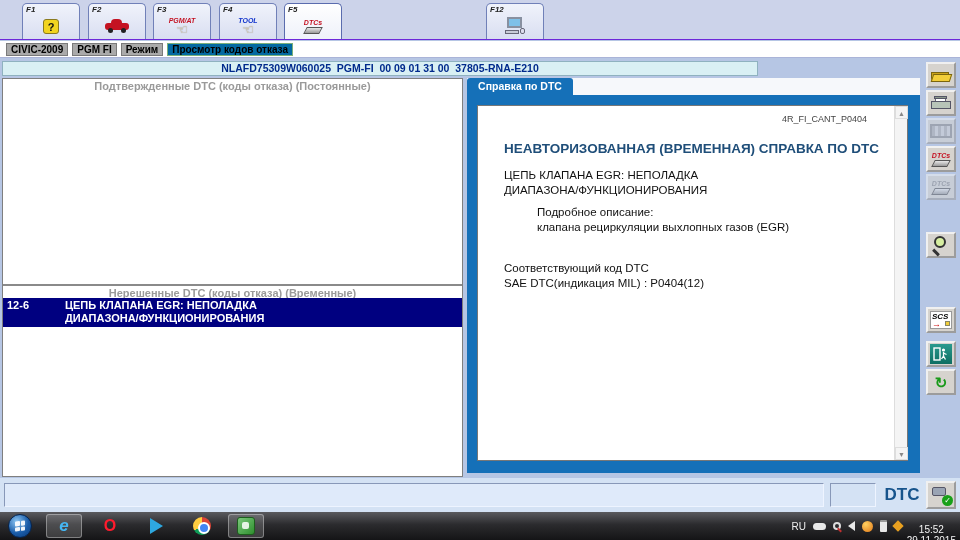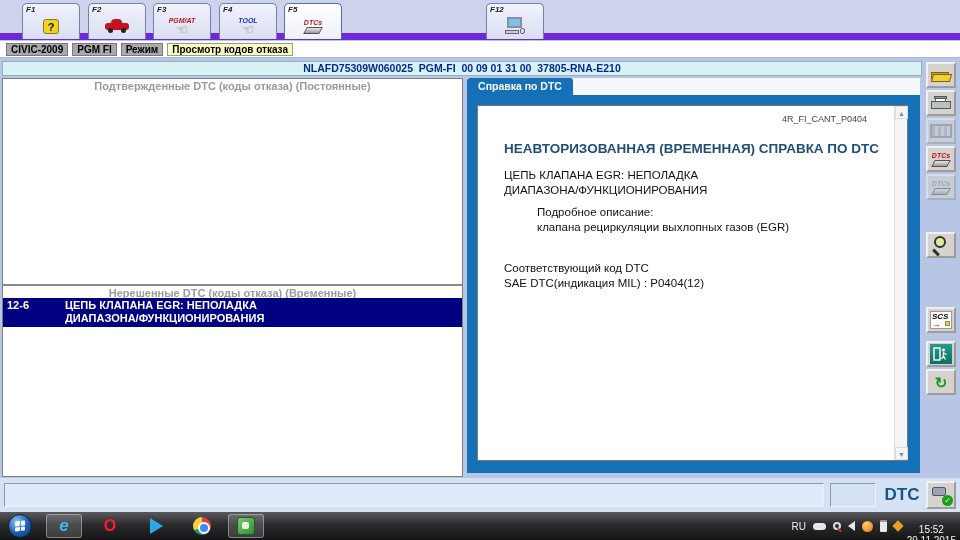--- a/index.html
+++ b/index.html
@@ -1,21 +1,21 @@
 <!DOCTYPE html>
 <html><head>
 <meta charset="utf-8">
 <style>
   * { margin:0; padding:0; box-sizing:border-box; }
   html,body { width:960px; height:540px; overflow:hidden; }
   body { font-family:"Liberation Sans", sans-serif; background:#b6c6e4; position:relative; }
 
   
   .toolbar { position:absolute; left:0; top:0; width:960px; height:40px;
-    background:#ccd3ea; border-bottom:7px solid #6d28d9; }
+    background:#ccd3ea; border-bottom:1px solid #6d28d9; }
   .fbtn { position:absolute; top:3px; width:58px; height:36px;
     background:linear-gradient(180deg,#f0f3fb,#d9def1);
     border:1px solid #7080b8; border-bottom:none; border-radius:5px 5px 0 0; cursor:default; }
   .fbtn.active { background:linear-gradient(180deg,#ffffff,#eef1fa); border-color:#5a6cae; }
   .fkey { position:absolute; left:3px; top:1px; font-size:8px; font-style:italic; font-weight:bold; color:#222; }
   .ficon { position:absolute; left:0; right:0; bottom:2px; height:22px;
     display:flex; align-items:center; justify-content:center; }
 
   .help-bubble { width:16px; height:15px; background:#f2d420; border:1px solid #8a7a20;
     border-radius:3px; color:#111; font-weight:bold; font-size:11px; text-align:center; line-height:14px; }
@@ -33,24 +33,24 @@
   .monitor { position:relative; width:20px; height:18px; }
   .monitor .screen { position:absolute; left:2px; top:0; width:15px; height:11px; background:#7ec0e8; border:2px solid #8890a0; }
   .monitor .kbd { position:absolute; left:0; bottom:1px; width:14px; height:4px; background:#c8ccd8; border:1px solid #667; }
   .monitor .mouse { position:absolute; right:0; bottom:1px; width:5px; height:6px; background:#dde; border:1px solid #667; border-radius:2px; }
 
   
   .menubar { position:absolute; left:0; top:41px; width:960px; height:17px; background:#ffffff;
     display:flex; align-items:center; padding-left:6px; border-bottom:1px solid #aab4d8; }
   .chip { font-size:10px; font-weight:bold; color:#000; background:#aaaaaa; border:1px solid #7a7a7a;
     padding:0 4px; margin-right:4px; height:13px; line-height:12px; }
-  .chip.green { background:#fef9c3; border-color:#7ab07a; }
-
-  
-  .vehicle-header { position:absolute; left:2px; top:61px; width:920px; height:15px;
+  .chip.green { background:#0369a1; border-color:#7ab07a; }
+
+  
+  .vehicle-header { position:absolute; left:2px; top:61px; width:756px; height:15px;
     background:#d9f0f4; border:1px solid #8fb2c0; color:#002a8c; font-weight:bold; font-size:10.5px;
     text-align:center; line-height:13px; white-space:pre; }
 
   
   .left-panel { position:absolute; left:2px; top:78px; width:461px; height:399px;
     background:#ffffff; border:1px solid #7f7f7f; }
   .sec-title { text-align:center; color:#9a9a9a; font-weight:bold; font-size:11px; padding-top:1px; }
   .no-dtc-msg { margin-left:62px; margin-top:2px; font-weight:bold; font-size:11px; color:#000; }
   .pending-sec { position:absolute; left:0; top:205px; width:100%; border-top:2px solid #8a8a8a; }
   .dtc-row { position:absolute; left:0; top:219px; width:100%; height:29px; background:#000080;

